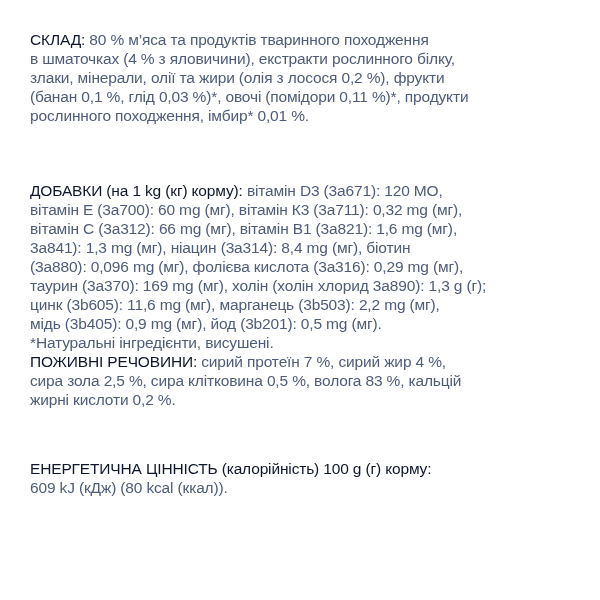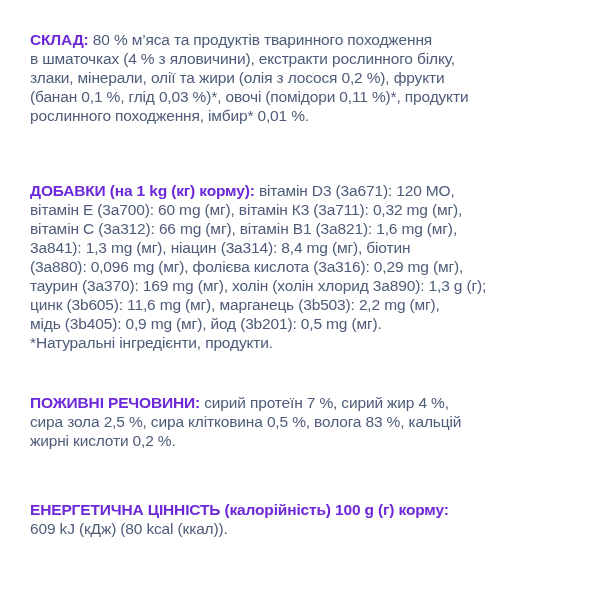--- a/index.html
+++ b/index.html
@@ -11,32 +11,32 @@
     width: 600px;
     height: 600px;
     overflow: hidden;
     font-family: "Liberation Sans", sans-serif;
   }
   .content {
     padding: 30px 18px 0 30px;
   }
   .sec { margin: 0; }
   .sec.gap-additives { margin-top: 56px; }
-  .sec.gap-nutrients { margin-top: 41px; }
+  .sec.gap-nutrients { }
   .sec.gap-energy   { margin-top: 50px; }
   .line {
     white-space: nowrap;
     font-size: 15.5px;
     line-height: 19px;
     letter-spacing: -0.15px;
     color: #4e5c79;
   }
   .h {
-    font-weight: bold;
-    color: #6d28d9;
+    font-weight: normal;
+    color: #0f172a;
   }
 </style>
 </head>
 <body>
 
 <div class="content">
 
   <div class="sec">
     <div class="line"><strong class="h">СКЛАД:</strong> <span>80 % м’яса та продуктів тваринного походження</span></div>
     <div class="line">в шматочках (4 % з яловичини), екстракти рослинного білку,</div>
@@ -47,21 +47,21 @@
 
   <div class="sec gap-additives">
     <div class="line"><strong class="h">ДОБАВКИ (на 1 kg (кг) корму):</strong> <span>вітамін D3 (3a671): 120 МО,</span></div>
     <div class="line">вітамін Е (3a700): 60 mg (мг), вітамін К3 (3a711): 0,32 mg (мг),</div>
     <div class="line">вітамін С (3a312): 66 mg (мг), вітамін В1 (3a821): 1,6 mg (мг),</div>
     <div class="line">3a841): 1,3 mg (мг), ніацин (3a314): 8,4 mg (мг), біотин</div>
     <div class="line">(3a880): 0,096 mg (мг), фолієва кислота (3a316): 0,29 mg (мг),</div>
     <div class="line">таурин (3a370): 169 mg (мг), холін (холін хлорид 3a890): 1,3 g (г);</div>
     <div class="line">цинк (3b605): 11,6 mg (мг), марганець (3b503): 2,2 mg (мг),</div>
     <div class="line">мідь (3b405): 0,9 mg (мг), йод (3b201): 0,5 mg (мг).</div>
-    <div class="line">*Натуральні інгредієнти, продукти.</div>
+    <div class="line">*Натуральні інгредієнти, висушені.</div>
   </div>
 
   <div class="sec gap-nutrients">
     <div class="line"><strong class="h">ПОЖИВНІ РЕЧОВИНИ:</strong> <span>сирий протеїн 7 %, сирий жир 4 %,</span></div>
     <div class="line">сира зола 2,5 %, сира клітковина 0,5 %, волога 83 %, кальцій</div>
     <div class="line">жирні кислоти 0,2 %.</div>
   </div>
 
   <div class="sec gap-energy">
     <div class="line"><strong class="h">ЕНЕРГЕТИЧНА ЦІННІСТЬ (калорійність) 100 g (г) корму:</strong></div>

